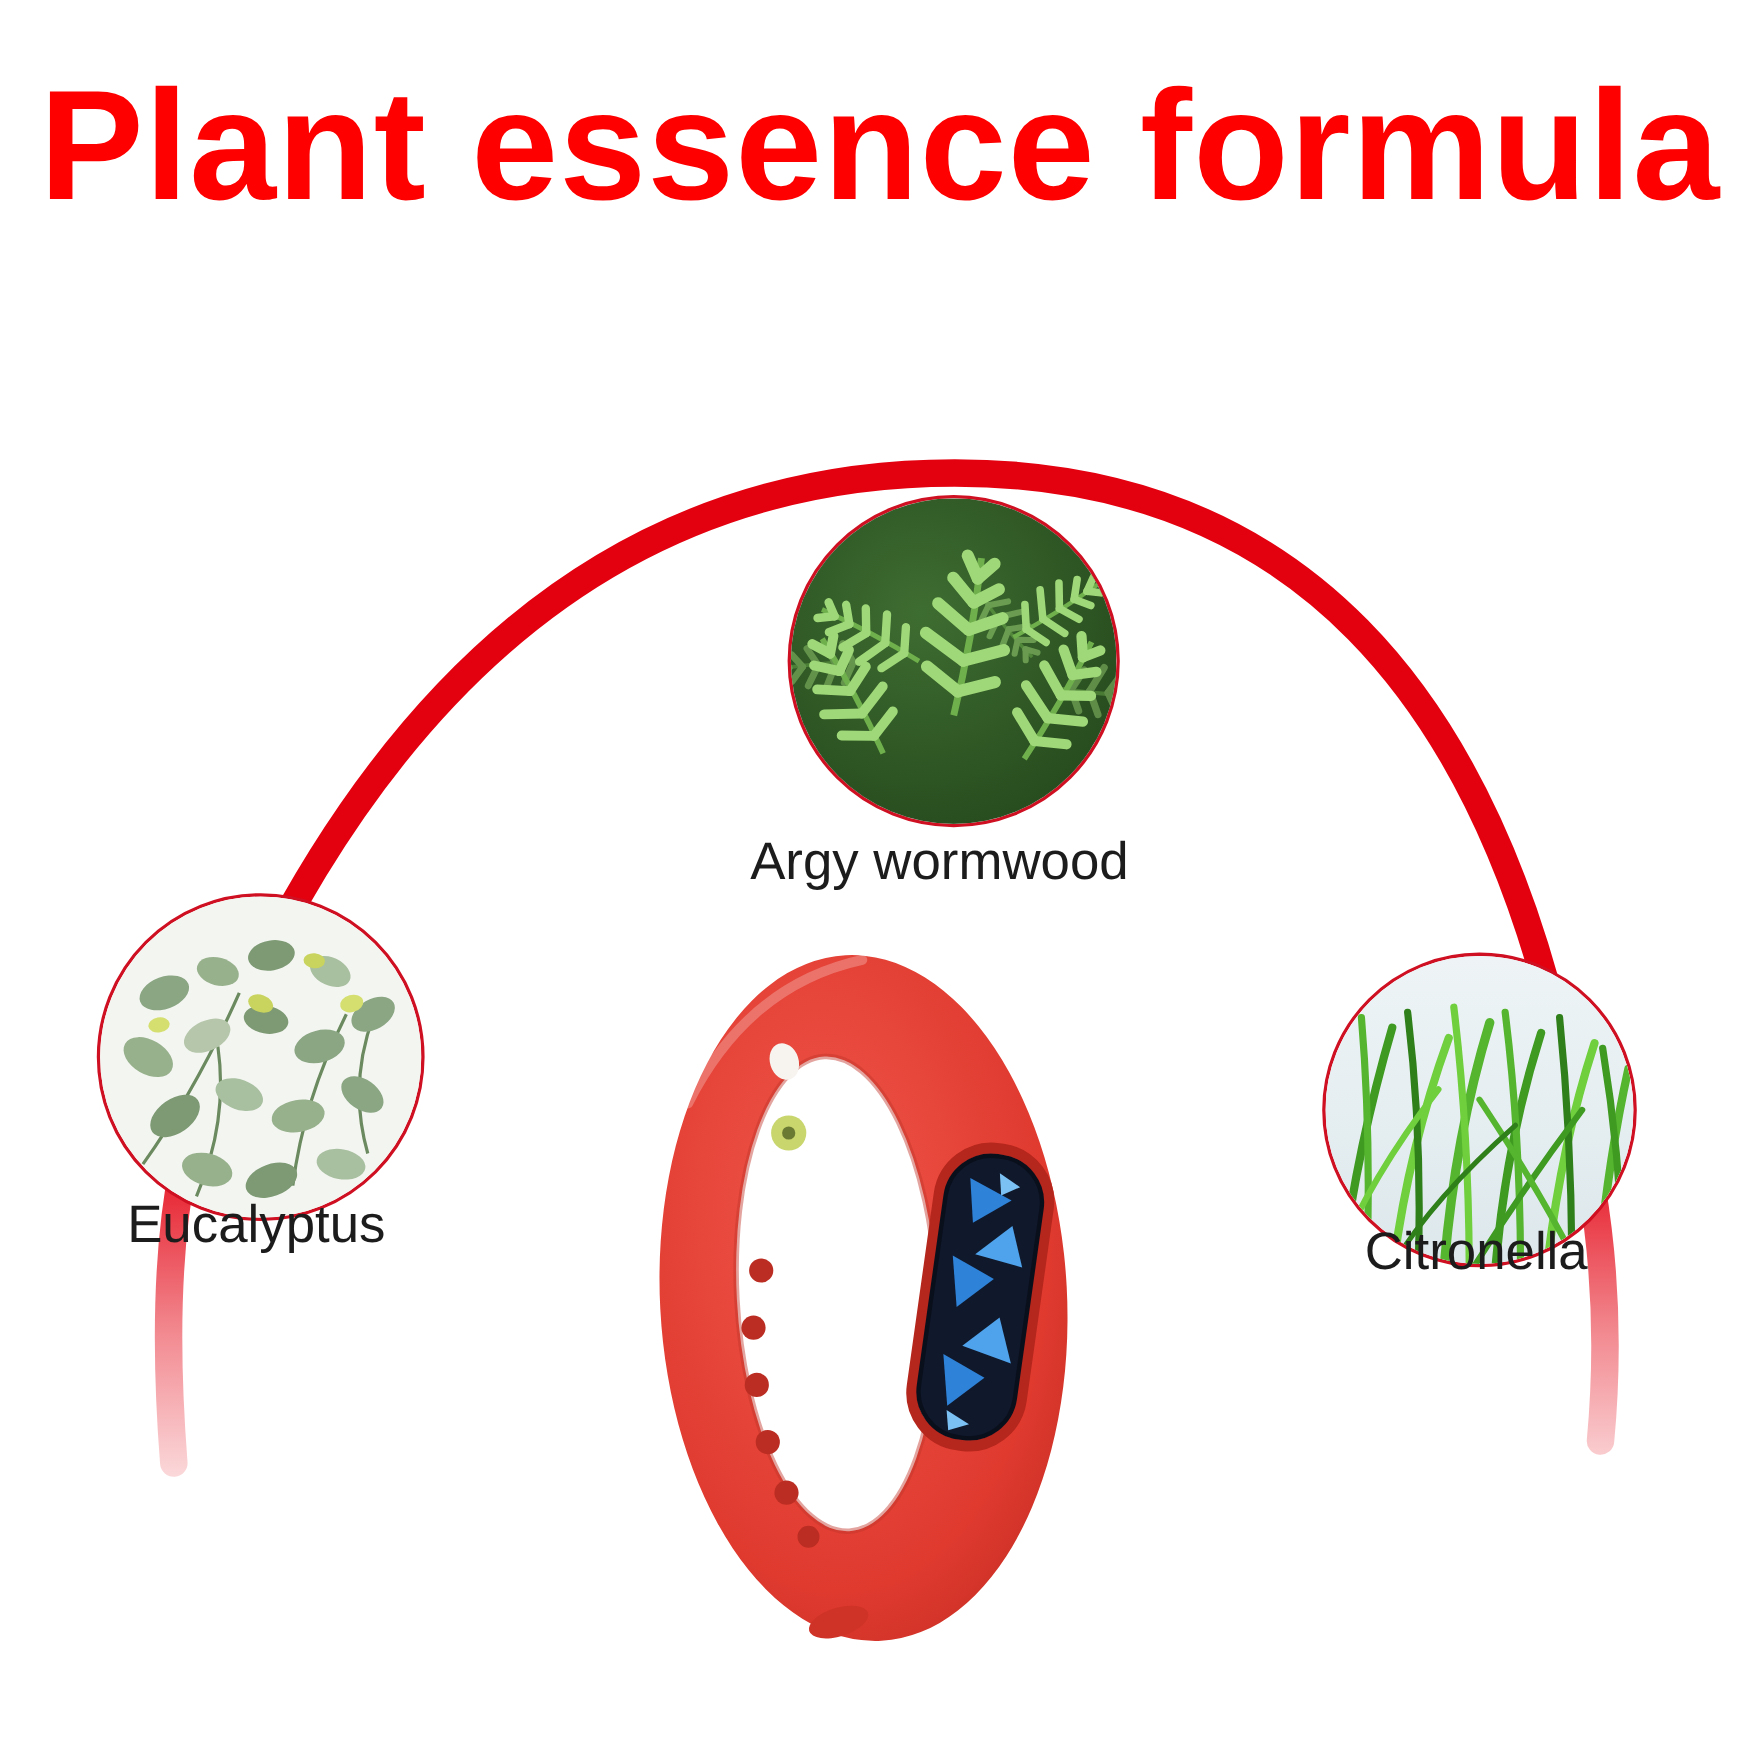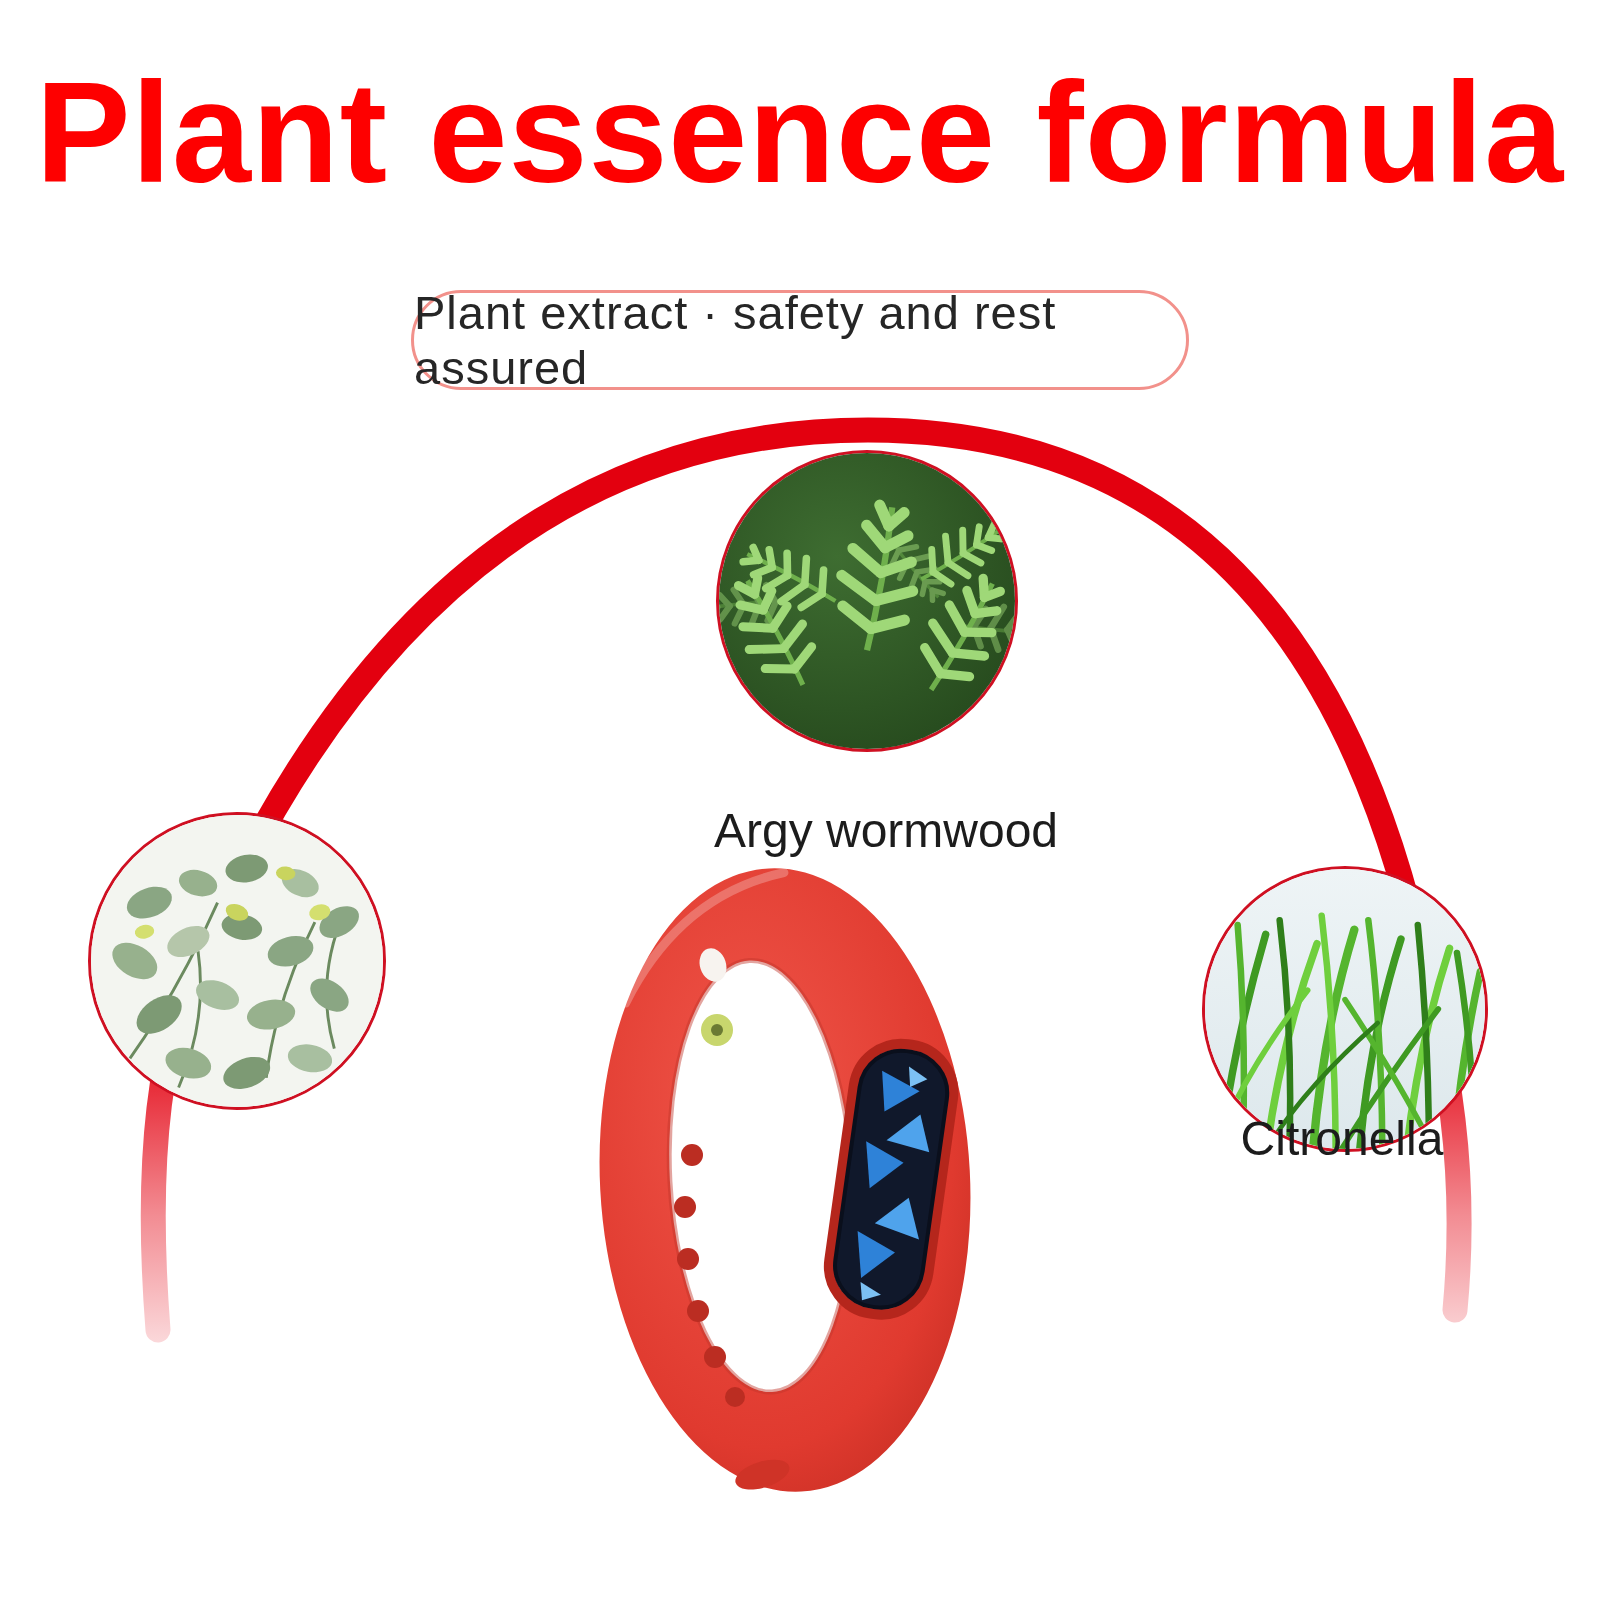--- a/index.html
+++ b/index.html
@@ -12,21 +12,21 @@
         display:flex;align-items:center;justify-content:center;background:#fff;}
   .pill span{font-size:47px;color:#262626;letter-spacing:1px;}
   .arc-layer{position:absolute;left:0;top:0;width:1600px;height:1600px;z-index:1;pointer-events:none;}
   .circle{position:absolute;border-radius:50%;overflow:hidden;border:3px solid #cf1022;
           box-sizing:border-box;z-index:2;background:#fff;}
   .circle svg{display:block;width:100%;height:100%;}
   .c-wormwood{left:716px;top:450px;width:302px;height:302px;}
   .c-eucalyptus{left:88px;top:812px;width:298px;height:298px;}
   .c-citronella{left:1202px;top:866px;width:286px;height:286px;}
   .ing-label{position:absolute;text-align:center;font-size:48px;color:#1c1c1c;z-index:3;}
-  .l-wormwood{top:756px;left:636px;width:500px;margin-top:47px;}
+  .l-wormwood{top:756px;left:604px;width:500px;}
   .l-eucalyptus{top:1086px;left:33px;width:400px;}
   .l-citronella{top:1111px;left:1142px;width:400px;}
   .band-layer{position:absolute;left:575px;top:845px;width:445px;height:670px;z-index:4;}
 </style>
 </head>
 <body>
 
 <div class="page">
 
   <svg class="arc-layer" viewBox="0 0 1600 1600">
@@ -37,23 +37,20 @@
         <stop offset="0.76" stop-color="#e3000f" stop-opacity="0.45"></stop>
         <stop offset="0.88" stop-color="#e3000f" stop-opacity="0"></stop>
         <stop offset="1" stop-color="#e3000f" stop-opacity="0"></stop>
       </linearGradient>
     </defs>
     <path d="M 158 1330 Q 140 1100 190 980 Q 420 430 868 430 Q 1320 430 1430 1000 Q 1470 1150 1455 1310" fill="none" stroke="url(#arcFade)" stroke-width="25" stroke-linecap="round"></path>
   </svg>
 
   <div class="title">Plant essence formula</div>
 
-  <div class="pill">
-    <span>Plant extract · safety and rest assured</span>
-  </div>
 
   <div class="circle c-wormwood">
     <svg viewBox="0 0 300 300">
       <defs>
         <radialGradient id="wbg" cx="40%" cy="35%" r="85%">
           <stop offset="0" stop-color="#3e6d31"></stop>
             <stop offset="1" stop-color="#22441a"></stop>
         </radialGradient>
         <g id="frond">
           <path d="M0 0 C 2 -30 2 -60 0 -92" stroke="#6fb04c" stroke-width="4" fill="none"></path>
@@ -110,20 +107,21 @@
         <ellipse cx="100" cy="255" rx="24" ry="15" fill="#97b18d" transform="rotate(15 100 255)"></ellipse>
         <ellipse cx="160" cy="265" rx="25" ry="15" fill="#7d9a74" transform="rotate(-20 160 265)"></ellipse>
         <ellipse cx="225" cy="250" rx="23" ry="14" fill="#a8bfa0" transform="rotate(10 225 250)"></ellipse>
         <ellipse cx="150" cy="100" rx="12" ry="8" fill="#c9d45e" transform="rotate(20 150 100)"></ellipse>
         <ellipse cx="235" cy="100" rx="11" ry="8" fill="#d4df6f" transform="rotate(-15 235 100)"></ellipse>
         <ellipse cx="200" cy="60" rx="10" ry="7" fill="#c9d45e" transform="rotate(5 200 60)"></ellipse>
         <ellipse cx="55" cy="120" rx="10" ry="7" fill="#d4df6f" transform="rotate(-10 55 120)"></ellipse>
       </g>
     </svg>
   </div>
+  <div class="ing-label l-eucalyptus">Eucalyptus</div>
 
   <div class="circle c-citronella">
     <svg viewBox="0 0 300 300">
       <defs>
         <linearGradient id="cbg" x1="0" y1="0" x2="0" y2="1">
           <stop offset="0" stop-color="#eef4f6"></stop>
             <stop offset="1" stop-color="#dde8ec"></stop>
         </linearGradient>
       </defs>
       <rect width="300" height="300" fill="url(#cbg)"></rect>

